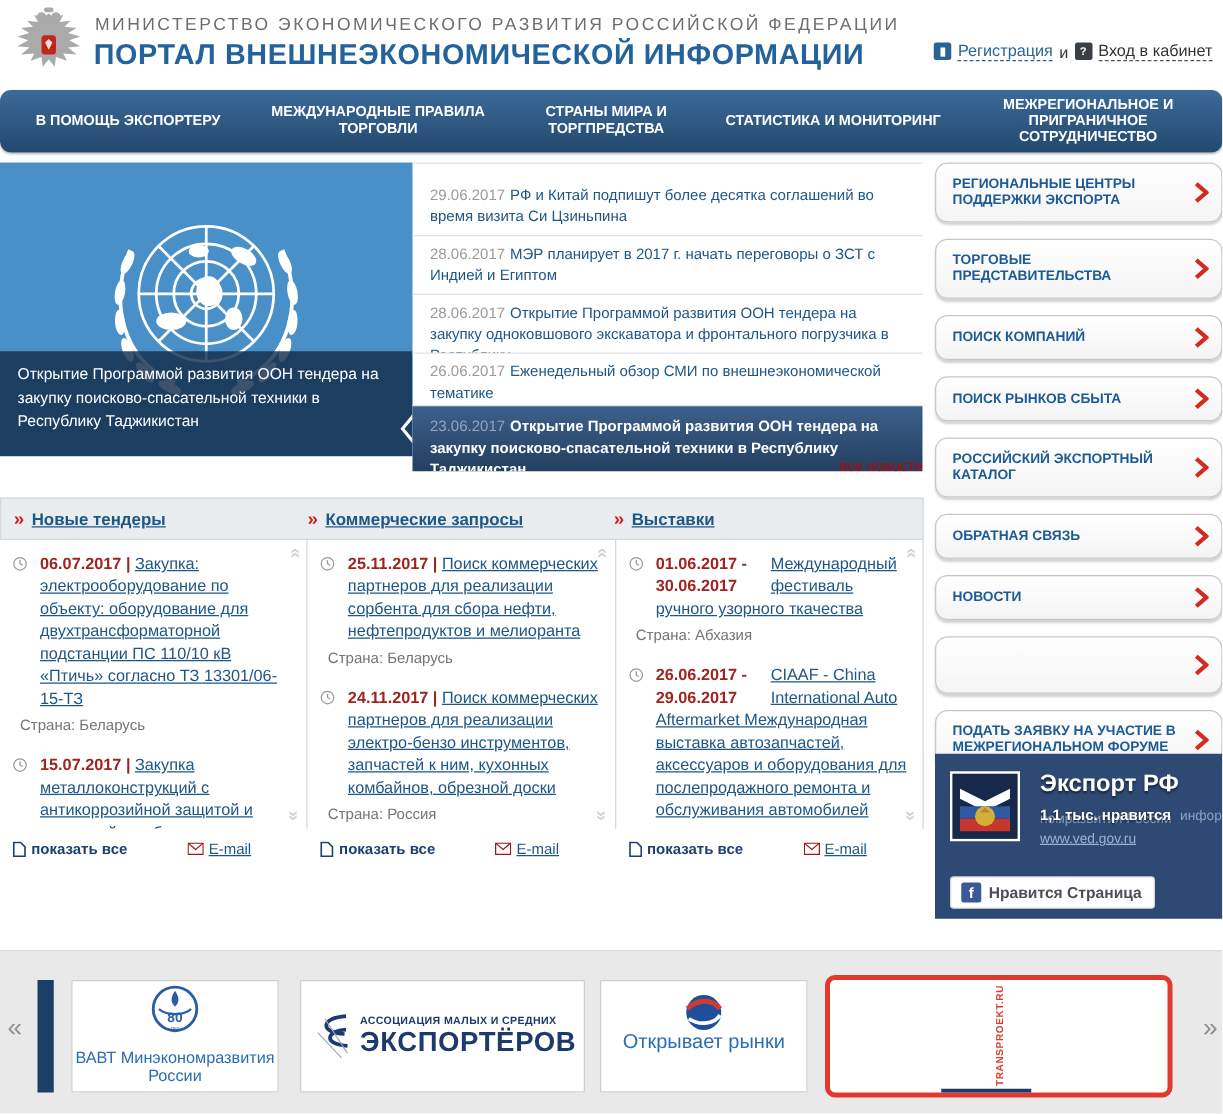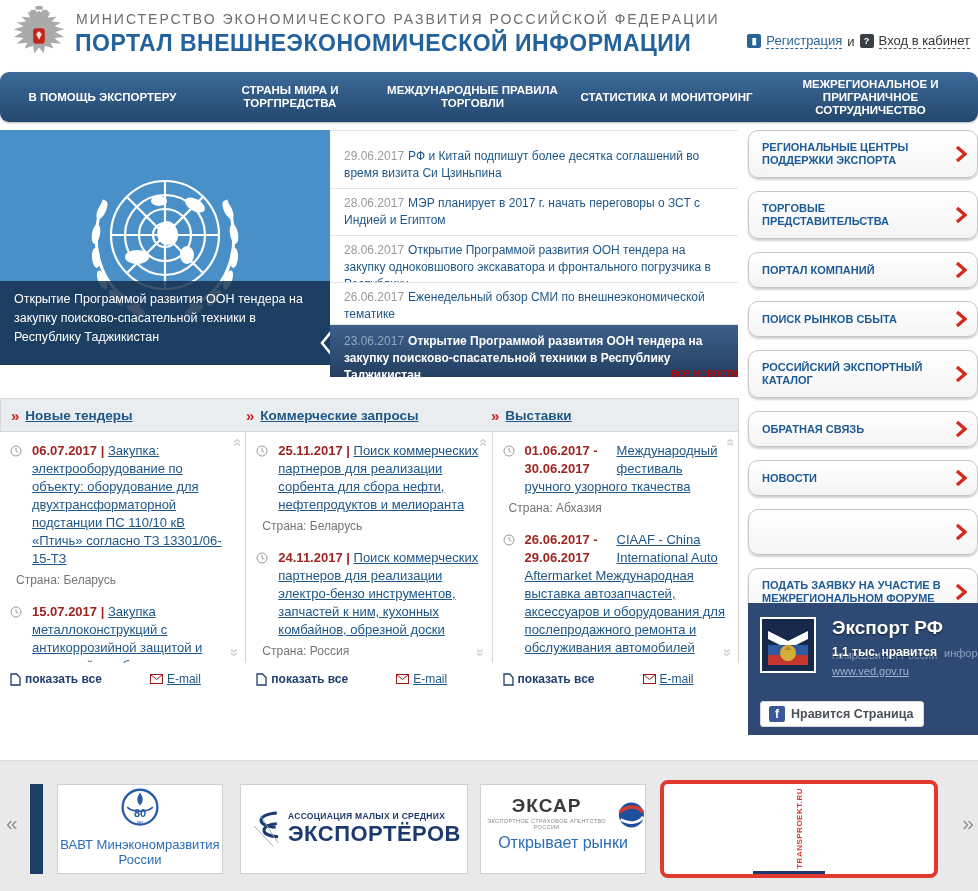--- a/index.html
+++ b/index.html
@@ -142,22 +142,22 @@
       <span class="hicon reg">▮</span>
       <a class="lnk-dotted">Регистрация</a>
       <span>и</span>
       <span class="hicon login">?</span>
       <a class="lnk-dotted dark">Вход в кабинет</a>
     </div>
   </div>
 
   <div class="nav">
     <div class="nav-item w1">В ПОМОЩЬ ЭКСПОРТЕРУ</div>
+    <div class="nav-item w3">МЕЖДУНАРОДНЫЕ ПРАВИЛА ТОРГОВЛИ</div>
     <div class="nav-item w2">СТРАНЫ МИРА И ТОРГПРЕДСТВА</div>
-    <div class="nav-item w3">МЕЖДУНАРОДНЫЕ ПРАВИЛА ТОРГОВЛИ</div>
     <div class="nav-item w4">СТАТИСТИКА И МОНИТОРИНГ</div>
     <div class="nav-item w5">МЕЖРЕГИОНАЛЬНОЕ И ПРИГРАНИЧНОЕ СОТРУДНИЧЕСТВО</div>
   </div>
 
   <div class="news-image">
     <svg width="330" height="235" viewBox="0 0 330 235">
       <g stroke="#ffffff" stroke-width="2.2" fill="none" transform="translate(165,105)">
         <circle r="12"></circle>
           <circle r="26"></circle>
           <circle r="40"></circle>
@@ -370,21 +370,21 @@
           <path d="M2 2 L10 9 L2 16" stroke="#d32b1e" stroke-width="3.4" fill="none"></path>
         </svg>
     </div>
     <div class="sbtn">
       <span>ТОРГОВЫЕ ПРЕДСТАВИТЕЛЬСТВА</span>
       <svg width="12" height="18" viewBox="0 0 12 18">
           <path d="M2 2 L10 9 L2 16" stroke="#d32b1e" stroke-width="3.4" fill="none"></path>
         </svg>
     </div>
     <div class="sbtn">
-      <span>ПОРТАЛ КОМПАНИЙ</span>
+      <span>ПОИСК КОМПАНИЙ</span>
       <svg width="12" height="18" viewBox="0 0 12 18">
           <path d="M2 2 L10 9 L2 16" stroke="#d32b1e" stroke-width="3.4" fill="none"></path>
         </svg>
     </div>
     <div class="sbtn">
       <span>ПОИСК РЫНКОВ СБЫТА</span>
       <svg width="12" height="18" viewBox="0 0 12 18">
           <path d="M2 2 L10 9 L2 16" stroke="#d32b1e" stroke-width="3.4" fill="none"></path>
         </svg>
     </div>
@@ -466,24 +466,20 @@
         <path d="M12 30 L44 64" stroke="#9aa7bb" stroke-width="1.5"></path>
       </svg>
       <div style="padding-left:4px;">
         <div class="t1">АССОЦИАЦИЯ МАЛЫХ И СРЕДНИХ</div>
         <div class="t2">ЭКСПОРТЁРОВ</div>
       </div>
     </div>
 
     <div class="pcard pc3">
       <div class="row1">
-        <div>
-          <div class="exiar">ЭКСАР</div>
-          <div class="sub">ЭКСПОРТНОЕ СТРАХОВОЕ АГЕНТСТВО РОССИИ</div>
-        </div>
         <svg width="30" height="30" viewBox="0 0 30 30">
           <circle cx="15" cy="15" r="14" fill="#1d4f9c"></circle>
           <path d="M2 12 C10 4 22 4 28 12" fill="none" stroke="#d23b30" stroke-width="4"></path>
           <path d="M3 20 C12 26 24 24 28 17" fill="none" stroke="#ffffff" stroke-width="3"></path>
         </svg>
       </div>
       <div class="tag">Открывает рынки</div>
     </div>
 
     <div class="pcard pc4">

